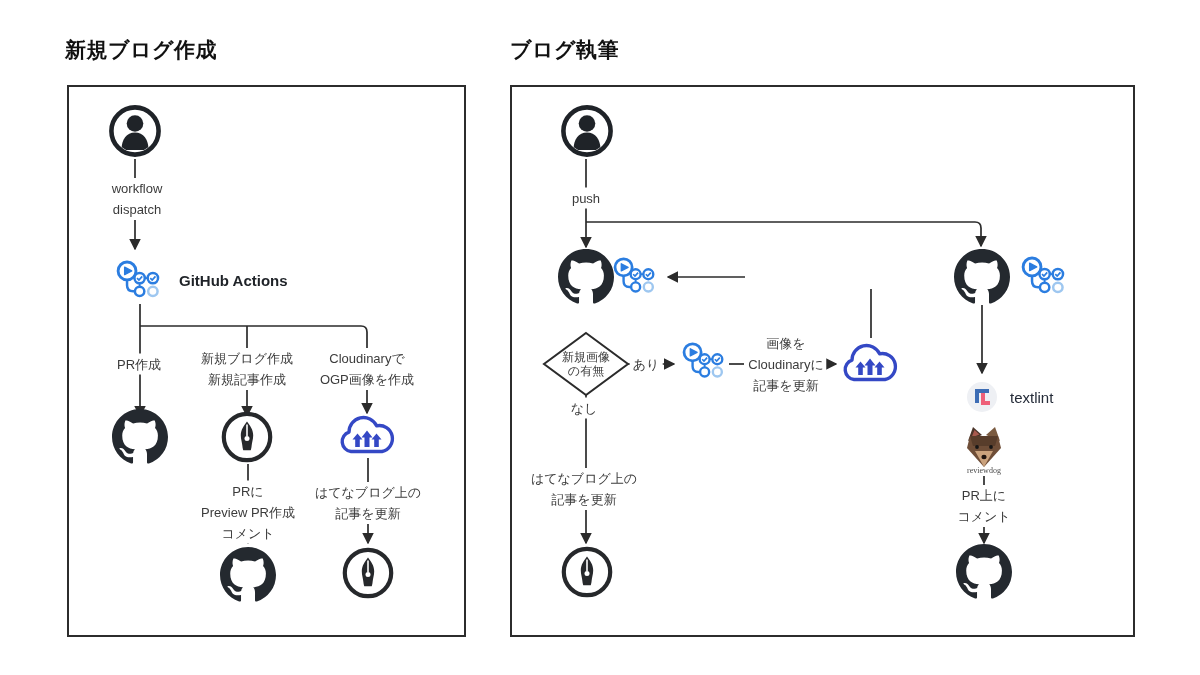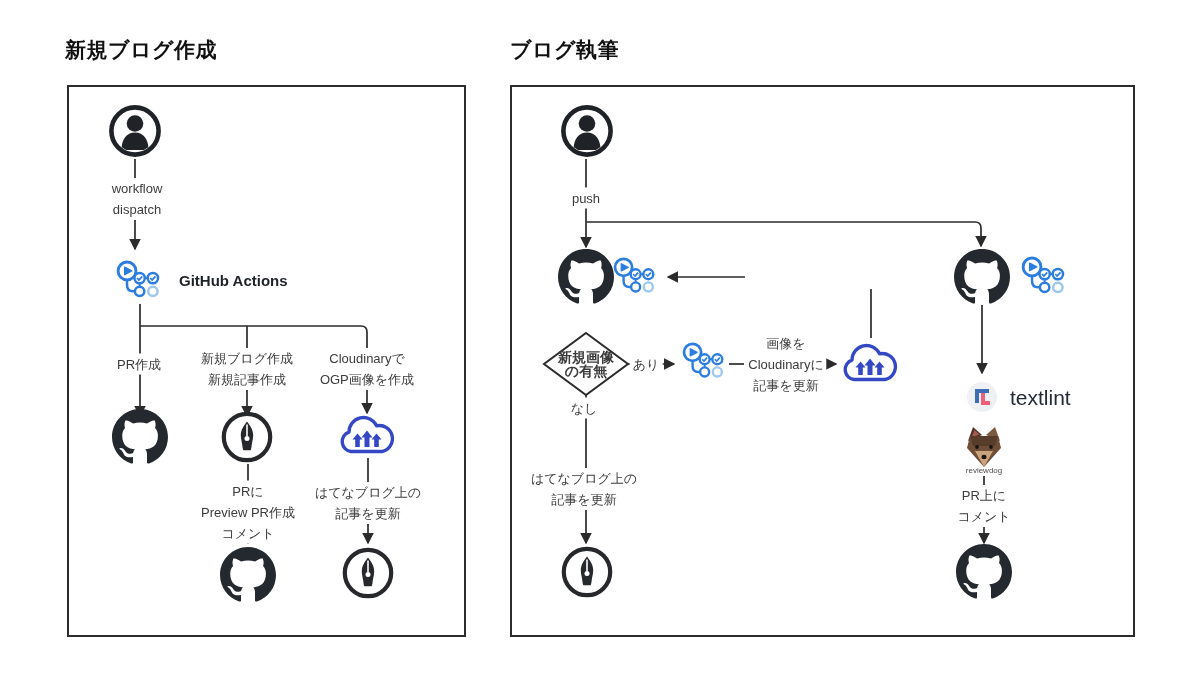--- a/index.html
+++ b/index.html
@@ -5,23 +5,23 @@
   html,body{margin:0;padding:0;background:#fff;}
   #stage{position:relative;width:1200px;height:675px;background:#fff;overflow:hidden;
          font-family:"Liberation Sans",sans-serif;color:#333;}
   .panel{position:absolute;border:2px solid #2c2c2c;background:#fff;}
   .title{position:absolute;font-size:21px;font-weight:700;color:#111;letter-spacing:.5px;}
   .lbl{position:absolute;transform:translate(-50%,-50%);text-align:center;
        font-size:13px;line-height:21px;color:#3b3b3b;background:#fff;
        padding:0 3px;white-space:pre-line;z-index:3;}
   .lbl-left{transform:translate(0,-50%);text-align:left;}
   .lbl-bold{font-size:15px;font-weight:700;color:#1f2328;}
-  .lbl-big{font-size:21px;color:#242b38;background:transparent;}
-  .lbl-tiny{font-size:8px;line-height:10px;color:#4d4d4d;background:transparent;}
-  .lbl-diamond{font-size:14px;line-height:14px;background:transparent;color:#3b3b3b;font-weight:bold;}
+  .lbl-big{font-size:15px;color:#242b38;background:transparent;}
+  .lbl-tiny{font-size:8px;line-height:10px;color:#4d4d4d;background:transparent;font-family:Liberation Serif, serif;}
+  .lbl-diamond{font-size:12px;line-height:14px;background:transparent;color:#3b3b3b;}
   svg.icon{position:absolute;z-index:4;}
   #wires{position:absolute;left:0;top:0;z-index:2;pointer-events:none;}
 </style>
 </head>
 <body>
 
 <div id="stage">
 
   <svg width="0" height="0" style="position:absolute" aria-hidden="true">
     <defs>

